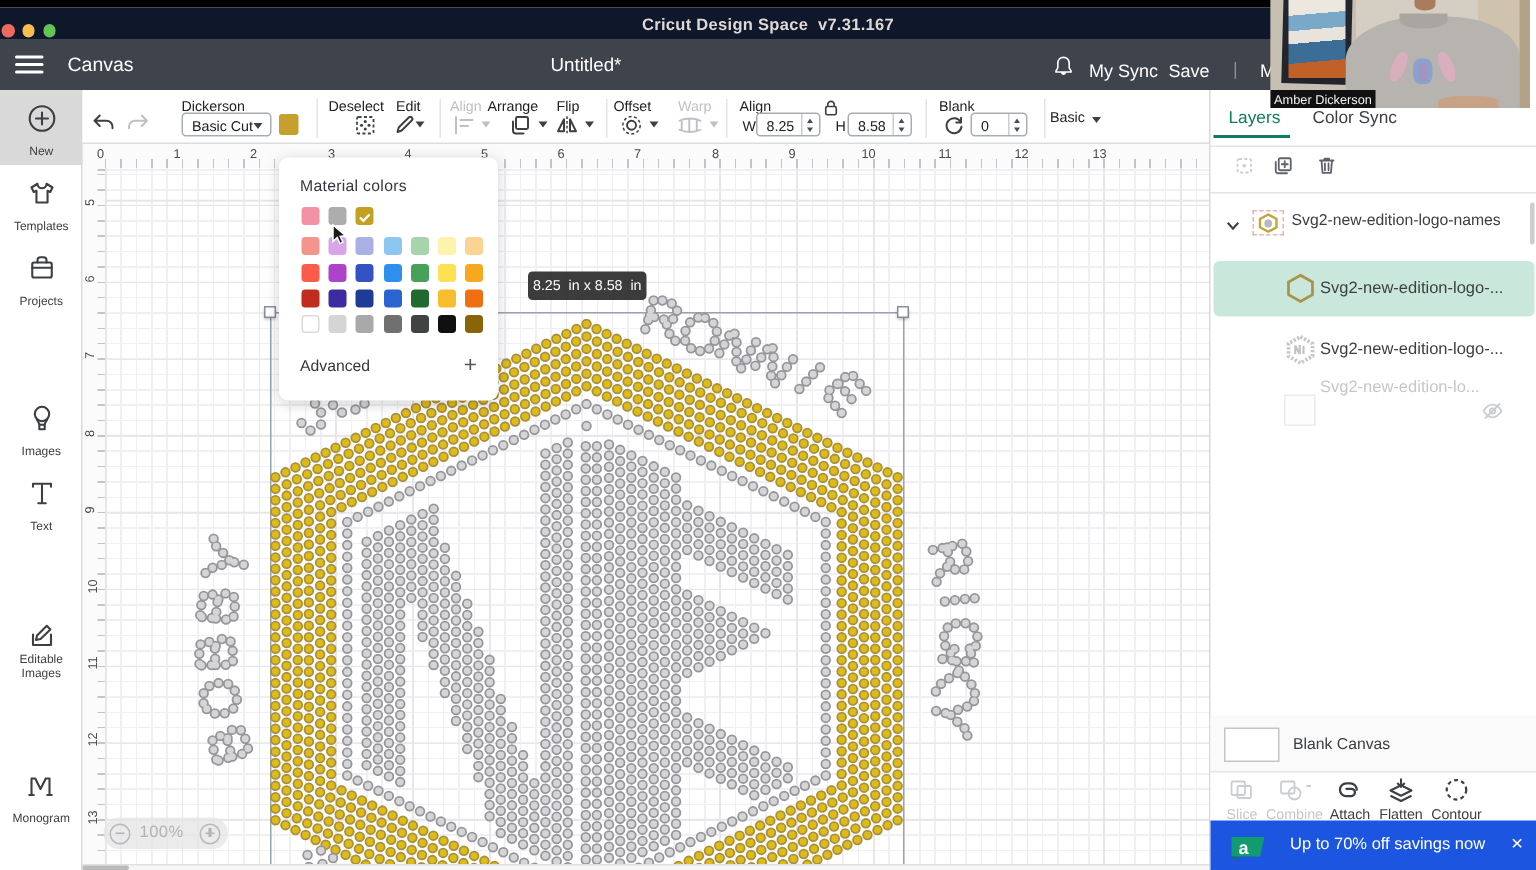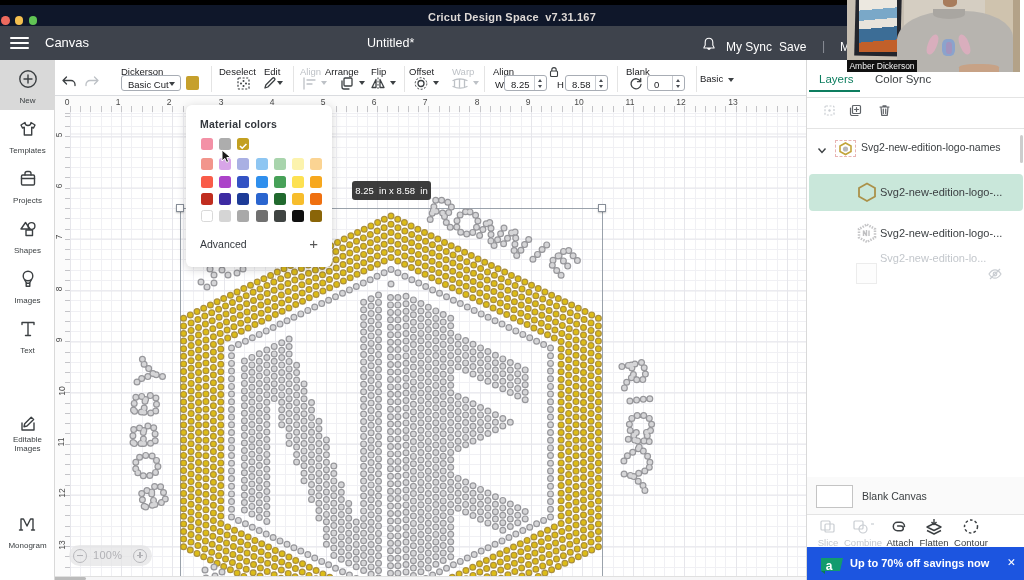--- a/index.html
+++ b/index.html
@@ -44,21 +44,21 @@
 #hticks{position:absolute;left:15px;top:10px;width:736px;height:6px;background:
 repeating-linear-gradient(to right,#c4c4c8 0 1px,transparent 1px 10.24px)}
 #vticks{position:absolute;left:10px;top:16px;width:5px;height:464px;background:
 repeating-linear-gradient(to bottom,#c4c4c8 0 1px,transparent 1px 10.24px);background-position:0 4px}
 
 .selline{position:absolute;background:#9aa2ab}
 .handle{position:absolute;width:8px;height:8px;background:#fff;border:1px solid #878e98;box-shadow:0 1px 2px rgba(0,0,0,.25)}
 #tooltip{position:absolute;left:297px;top:85px;width:79px;height:19px;background:rgba(33,33,33,.88);border-radius:3px;color:#fff;font-size:9.5px;text-align:center;line-height:19px}
 
 #popup{left:186px;top:105px;width:146px;height:162px;background:#fff;border-radius:6px;box-shadow:0 2px 10px rgba(0,0,0,.18);z-index:30}
-#popup h4{position:absolute;left:14px;top:13px;font-size:10.5px;font-weight:bold;color:#33373d;letter-spacing:.2px}
+#popup h4{position:absolute;left:14px;top:13px;font-size:10.5px;font-weight:normal;color:#33373d;letter-spacing:.2px}
 #popup .sw{position:absolute;width:12px;height:12px;border-radius:2.5px}
 #popup .adv{position:absolute;left:14px;top:133px;font-size:10.5px;color:#33373d}
 #popup .plus{position:absolute;right:14px;top:130px;font-size:15px;color:#555;font-weight:300}
 
 #zoompill{left:69px;top:545px;width:83px;height:21px;background:rgba(228,228,230,.75);border-radius:11px;z-index:5}
 #zoompill .circ{position:absolute;top:3.5px;width:14px;height:14px;border:1.3px solid #b9b9bd;border-radius:50%;color:#b2b2b6}
 #zoompill .pct{position:absolute;left:24px;top:4px;font-size:11px;color:#b2b2b6;letter-spacing:.3px}
 
 #panel{left:806px;top:60px;width:218px;height:520px;background:#fff;border-left:1px solid #d9d9d9}
 .tab{position:absolute;top:13px;font-size:11.5px}
@@ -196,28 +196,20 @@
         <path d="M7 6V4.5a2 2 0 012-2h2a2 2 0 012 2V6M3.5 9.5h13" stroke="#3c4043" stroke-width="1.4" fill="none" stroke-linecap="round" stroke-linejoin="round"></path>
       </svg>
       <span>Projects</span>
     </div>
     <div class="item" style="top:50px;height:50px">
       <svg width="20" height="20" viewBox="0 0 20 20">
         <path d="M7 3.5 L3 6l1.5 3 1.8-.8V16h7.4V8.2l1.8.8L17 6l-4-2.5a3 3 0 01-6 0z" stroke="#3c4043" stroke-width="1.4" fill="none" stroke-linecap="round" stroke-linejoin="round"></path>
       </svg>
       <span>Templates</span>
     </div>
-    <div class="item" style="top:150px;height:50px">
-      <svg width="20" height="20" viewBox="0 0 20 20">
-        <path d="M7.5 3.5 L12 10H3z" stroke="#3c4043" stroke-width="1.4" fill="none" stroke-linecap="round" stroke-linejoin="round"></path>
-        <circle cx="13.5" cy="7" r="3.4" stroke="#3c4043" stroke-width="1.4" fill="none" stroke-linecap="round" stroke-linejoin="round"></circle>
-        <rect x="8" y="11" width="6.5" height="5.5" stroke="#3c4043" stroke-width="1.4" fill="none" stroke-linecap="round" stroke-linejoin="round"></rect>
-      </svg>
-      <span>Shapes</span>
-    </div>
     <div class="item" style="top:200px;height:50px">
       <svg width="20" height="20" viewBox="0 0 20 20">
         <circle cx="10" cy="7" r="4.8" stroke="#3c4043" stroke-width="1.4" fill="none" stroke-linecap="round" stroke-linejoin="round"></circle>
         <path d="M6.5 10.5 L8.5 14.2M13.5 10.5 L11.5 14.2" stroke="#3c4043" stroke-width="1.4" fill="none" stroke-linecap="round" stroke-linejoin="round"></path>
         <rect x="8.2" y="14.2" width="3.6" height="3" stroke="#3c4043" stroke-width="1.4" fill="none" stroke-linecap="round" stroke-linejoin="round"></rect>
       </svg>
       <span>Images</span>
     </div>
     <div class="item" style="top:250px;height:50px">
       <svg width="20" height="20" viewBox="0 0 20 20">
@@ -396,21 +388,21 @@
     <div id="blankrow">
       <span style="position:absolute;left:9px;top:8px;width:37px;height:23px;background:#fff;border:1px solid #c4c4c4"></span>
       <span style="position:absolute;left:55px;top:13px;font-size:10.5px;color:#3c4043">Blank Canvas</span>
     </div>
     <div id="banner">
 <svg style="position:absolute;left:13px;top:10px" width="23" height="17" viewBox="0 0 23 17">
         <path d="M1 1h19l3 0-3 13H1z" fill="#129b6e"></path>
         <path d="M1 14l4 3v-3z" fill="#0c7a55"></path>
         <text x="9" y="12.5" font-family="Liberation Sans" font-size="12" font-weight="bold" fill="#fff" text-anchor="middle">a</text>
       </svg>
-<span style="position:absolute;left:43px;top:10px;font-size:11px;font-weight:bold">Up to 70% off savings now</span>
+<span style="position:absolute;left:53px;top:10px;font-size:11px;font-weight:normal">Up to 70% off savings now</span>
 <span style="position:absolute;left:200px;top:9px;font-size:10.5px">✕</span>
 </div>
   </div>
 
 <div id="blackstrip" class="abs"></div>
 <div id="titlebar" class="abs">
   <span class="dot" style="left:1px;background:#ed6a5e"></span>
   <span class="dot" style="left:14.6px;background:#f4bf4f"></span>
   <span class="dot" style="left:28.8px;background:#61c454"></span>
   <span class="abs" id="title">Cricut Design Space&nbsp;&nbsp;v7.31.167</span>

